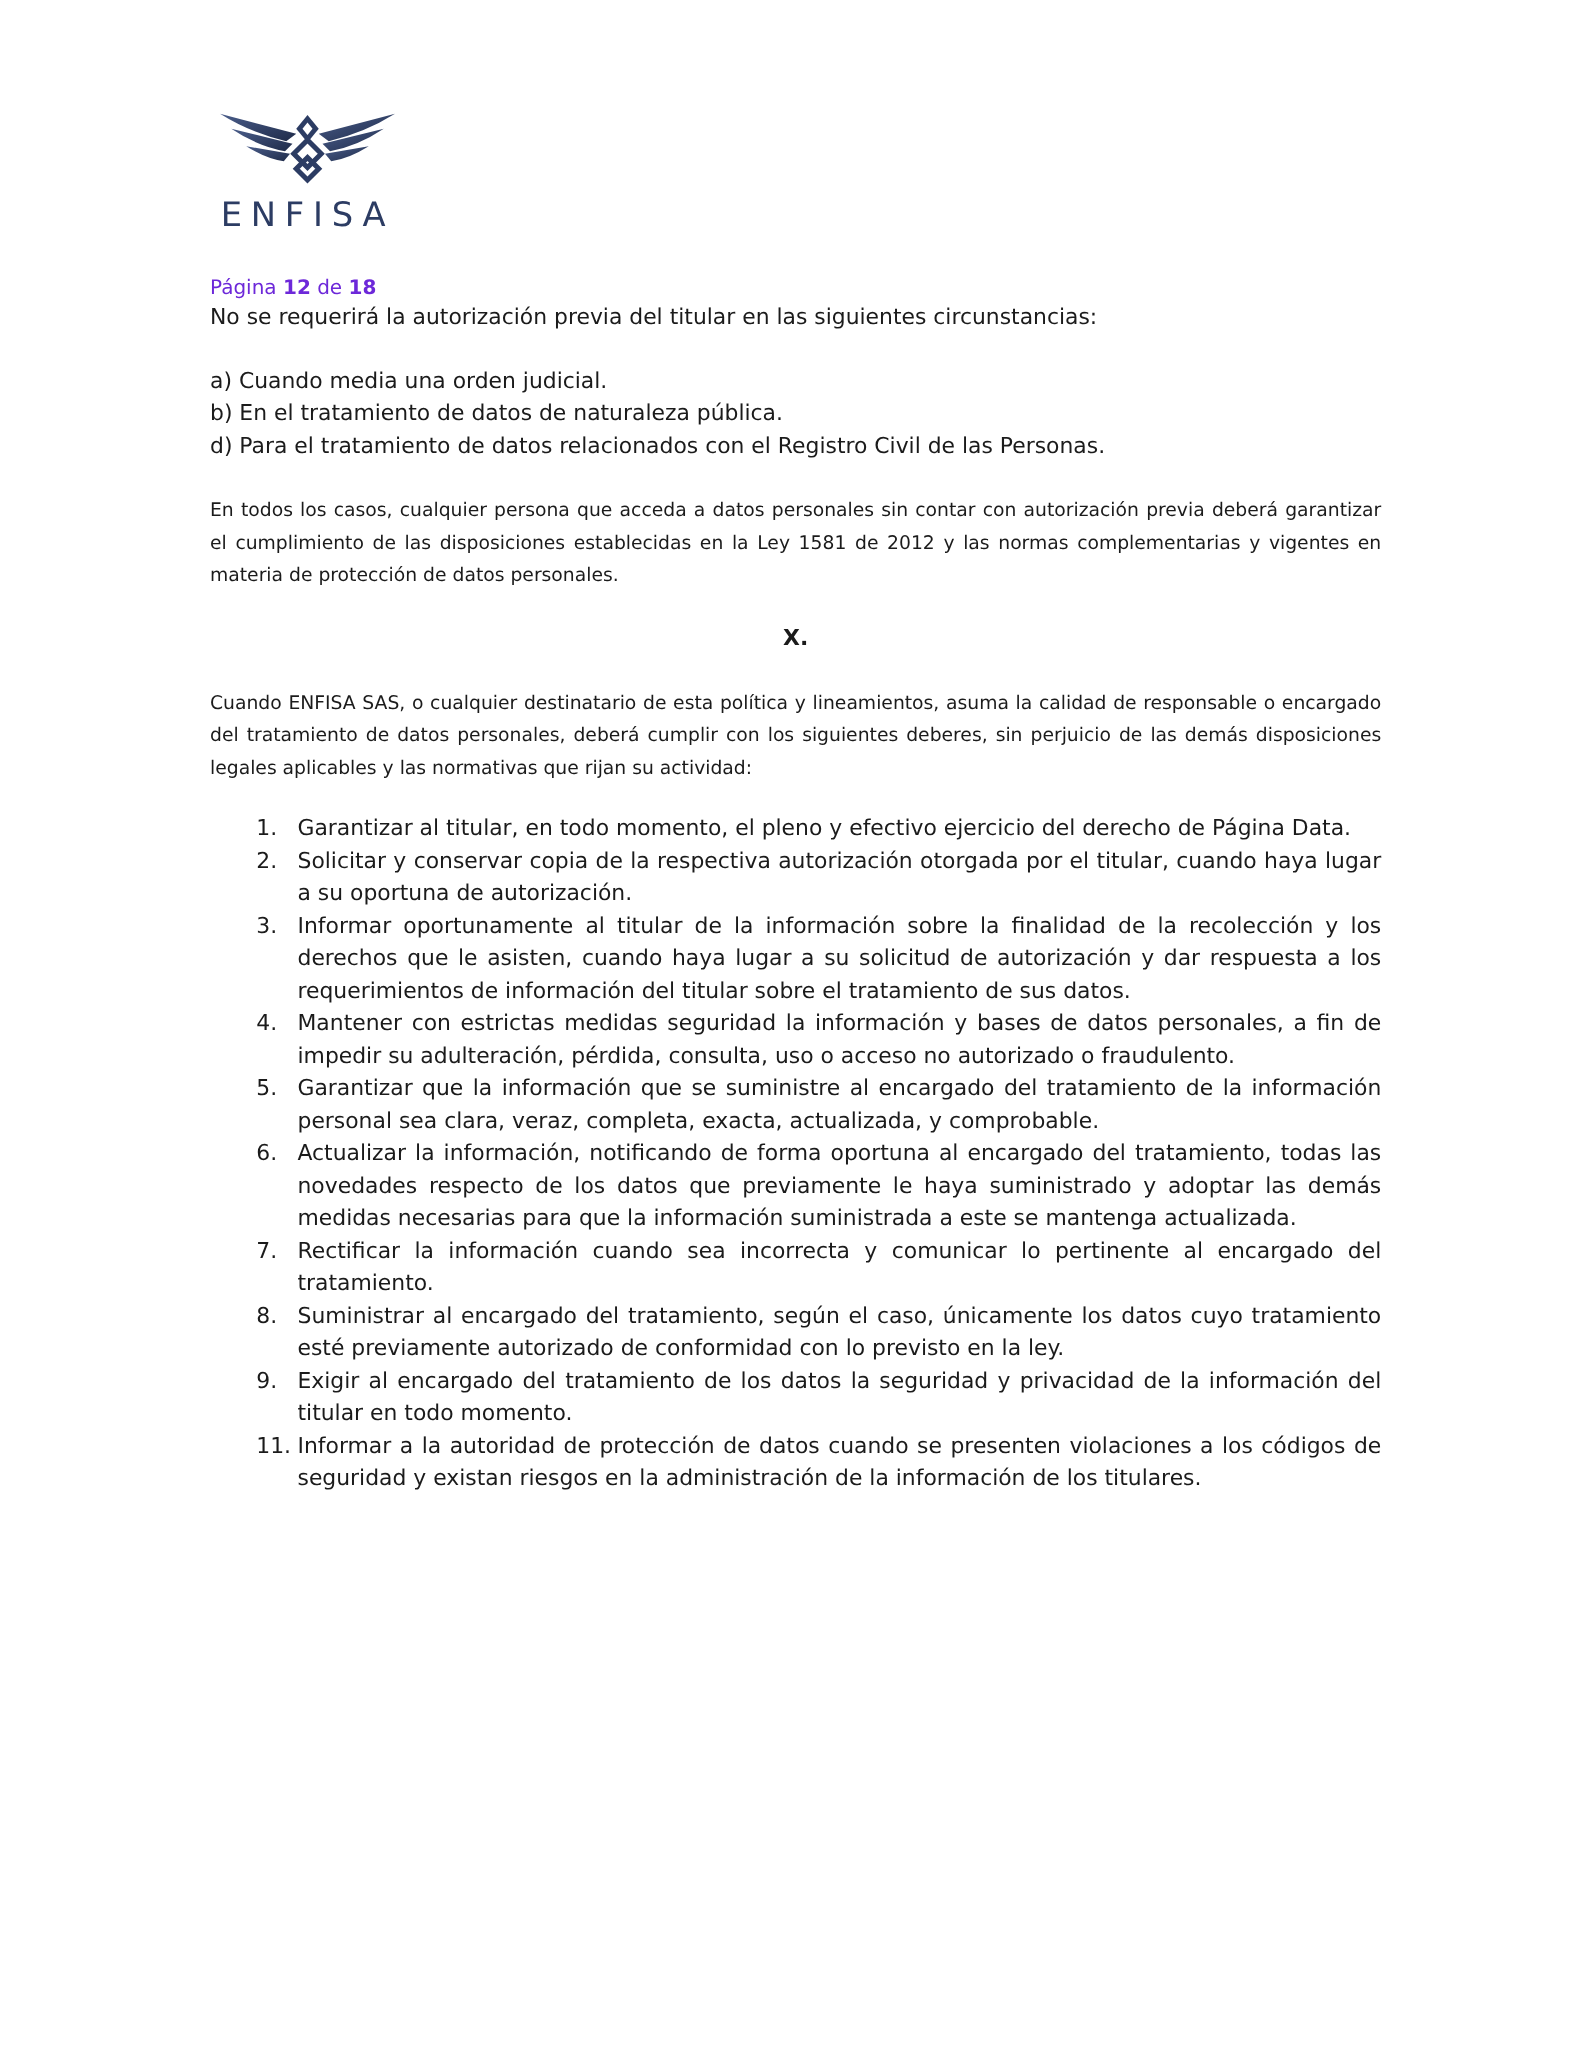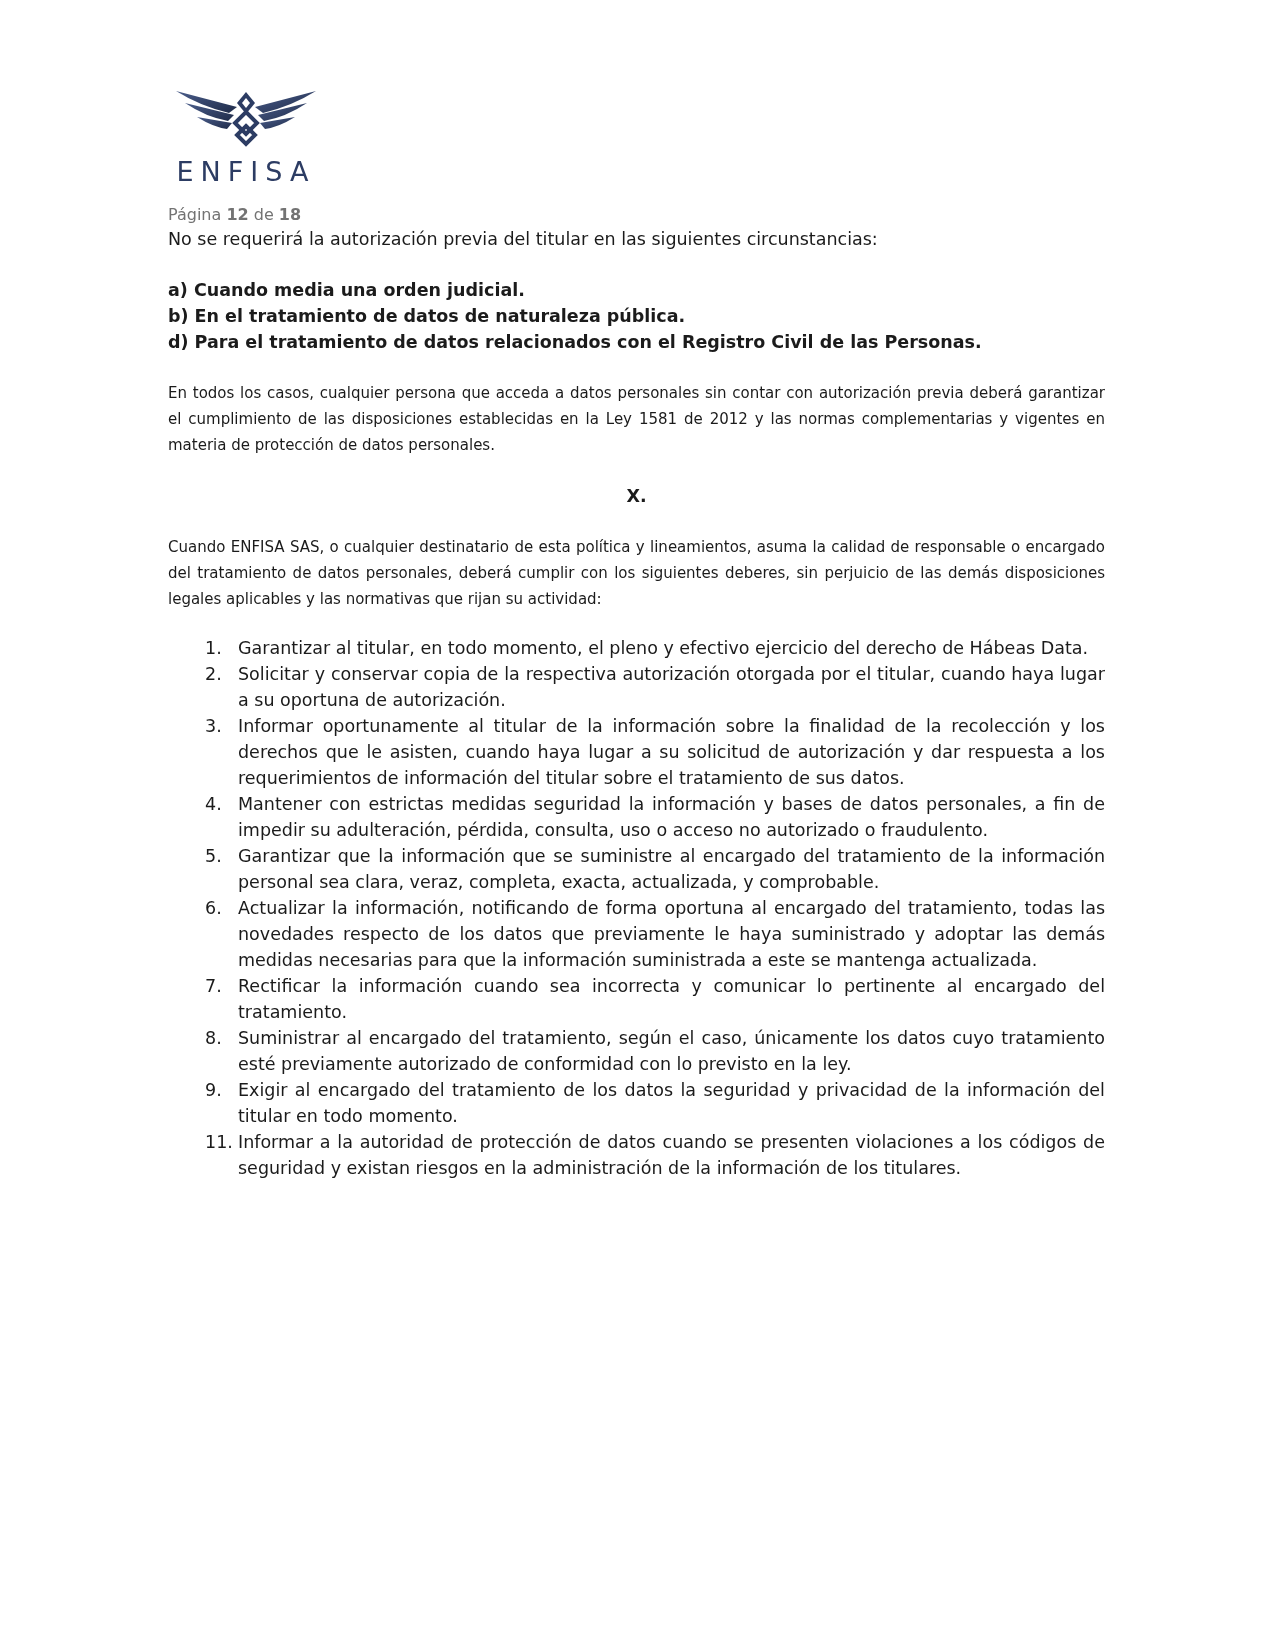--- a/index.html
+++ b/index.html
@@ -17,37 +17,36 @@
     width: 1275px; height: 1650px;
     padding: 0 170px 0 168px;
     background: #ffffff;
   }
   .logo-block {
     margin-top: 86px;
     width: 156px;
   }
   .logo-block svg { display: block; }
   .page-info {
-    margin-top: 14px;
+    margin-top: 29px;
     font-size: 16px;
     line-height: 22px;
-    color: #737373;
+    color: #6d28d9;
   }
   .page-info b { font-weight: bold; }
   .lead-line {
     font-size: 17.5px;
     line-height: 26px;
   }
   .circ-list {
     margin-top: 25px;
   }
   .circ-item {
     font-size: 17.5px;
     line-height: 26px;
-    font-weight: bold;
   }
   .para {
     margin: 25px 0 0 0;
     font-size: 15px;
     line-height: 26px;
     text-align: justify;
   }
   .section-heading {
     margin-top: 25px;
     display: flex;
@@ -135,21 +134,21 @@
 
   <div class="section-heading">
     <span>X.</span>
   </div>
 
   <p class="para">Cuando ENFISA SAS, o cualquier destinatario de esta política y lineamientos, asuma la calidad de responsable o encargado del tratamiento de datos personales, deberá cumplir con los siguientes deberes, sin perjuicio de las demás disposiciones legales aplicables y las normativas que rijan su actividad:</p>
 
   <div class="duties">
     <div class="duty">
       <span class="num">1.</span>
-      <span class="txt">Garantizar al titular, en todo momento, el pleno y efectivo ejercicio del derecho de Hábeas Data.</span>
+      <span class="txt">Garantizar al titular, en todo momento, el pleno y efectivo ejercicio del derecho de Página Data.</span>
     </div>
     <div class="duty">
       <span class="num">2.</span>
       <span class="txt">Solicitar y conservar copia de la respectiva autorización otorgada por el titular, cuando haya lugar a su oportuna de autorización.</span>
     </div>
     <div class="duty">
       <span class="num">3.</span>
       <span class="txt">Informar oportunamente al titular de la información sobre la finalidad de la recolección y los derechos que le asisten, cuando haya lugar a su solicitud de autorización y dar respuesta a los requerimientos de información del titular sobre el tratamiento de sus datos.</span>
     </div>
     <div class="duty">

